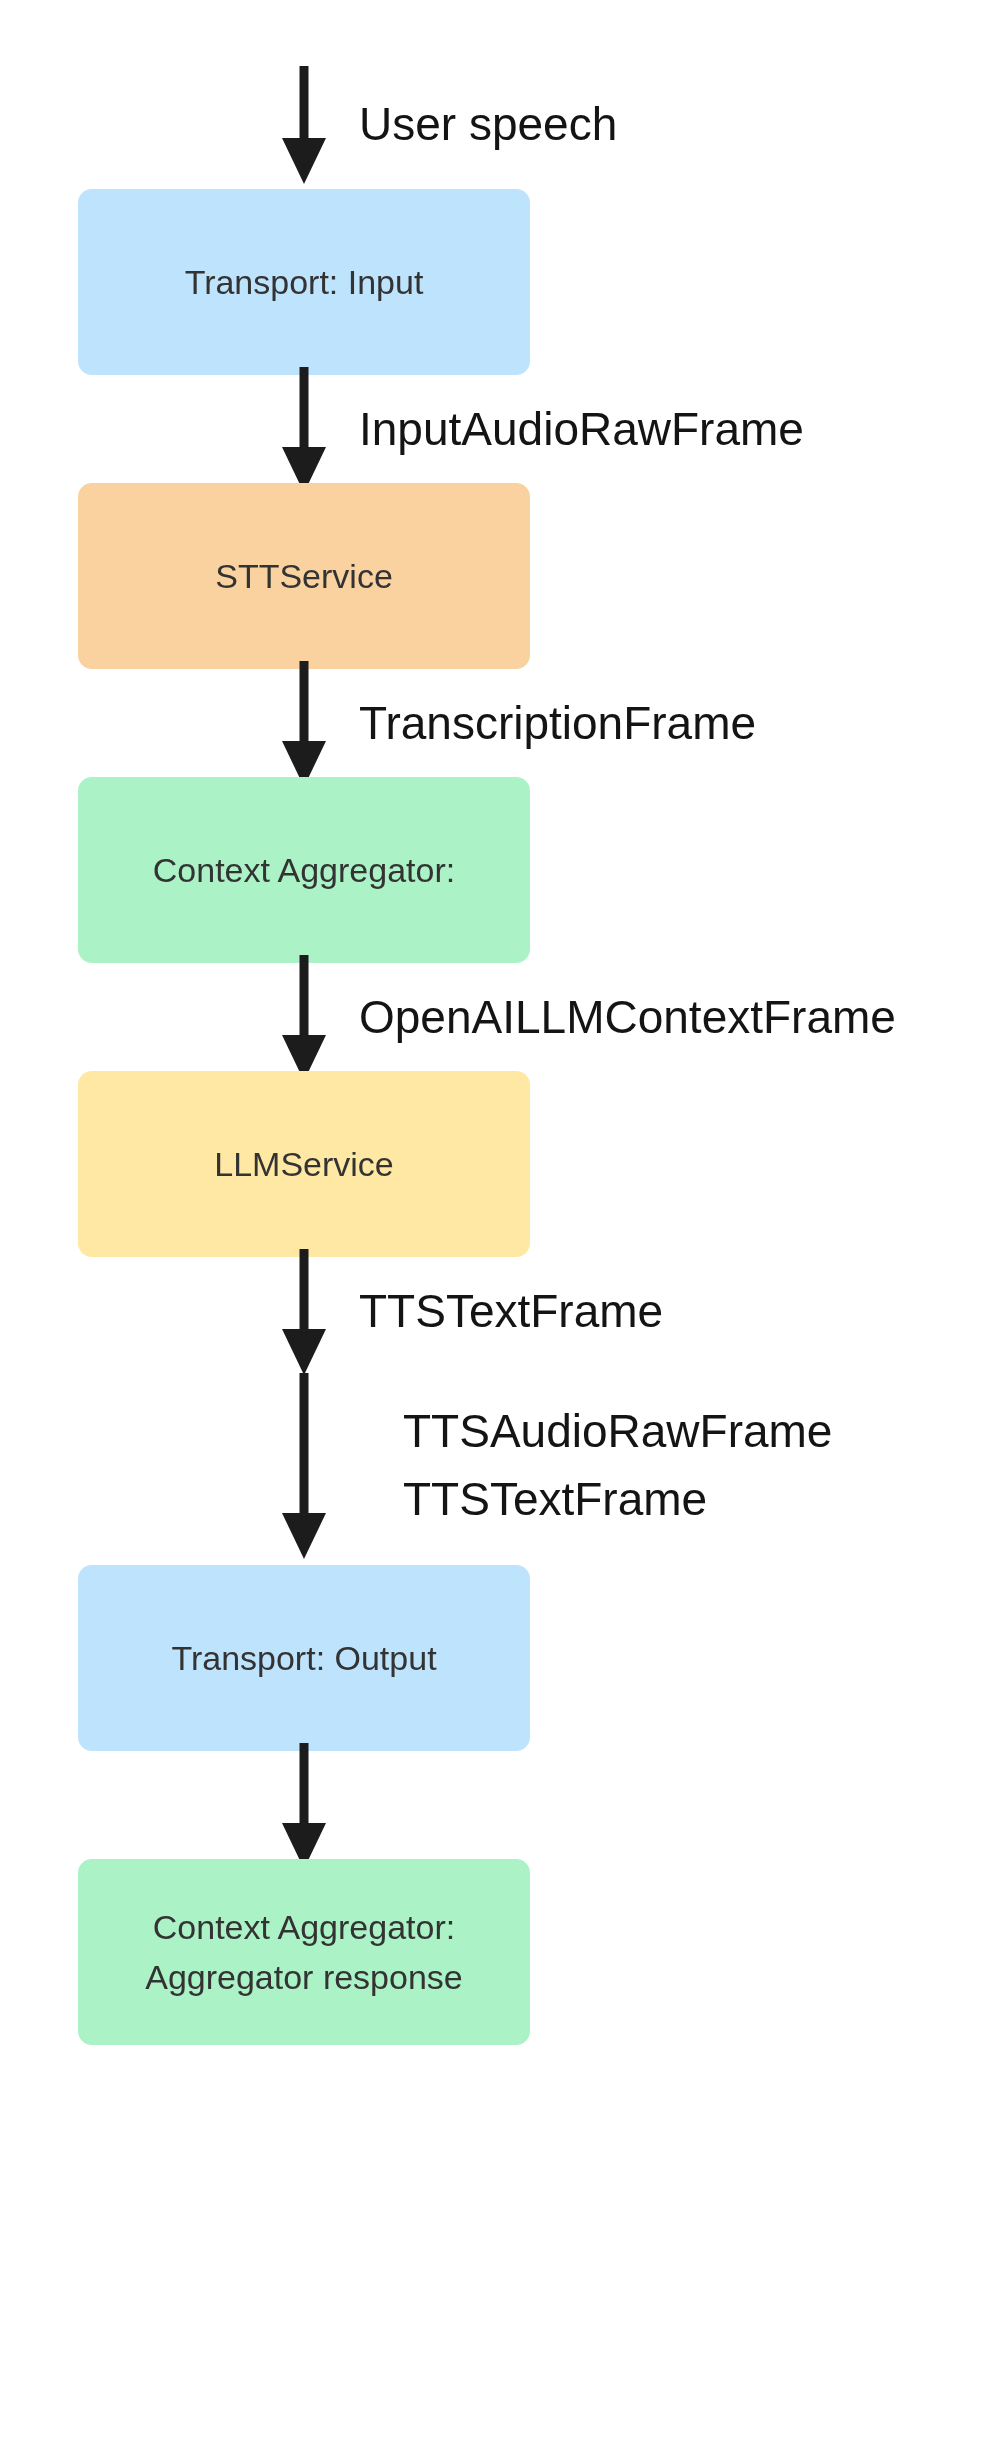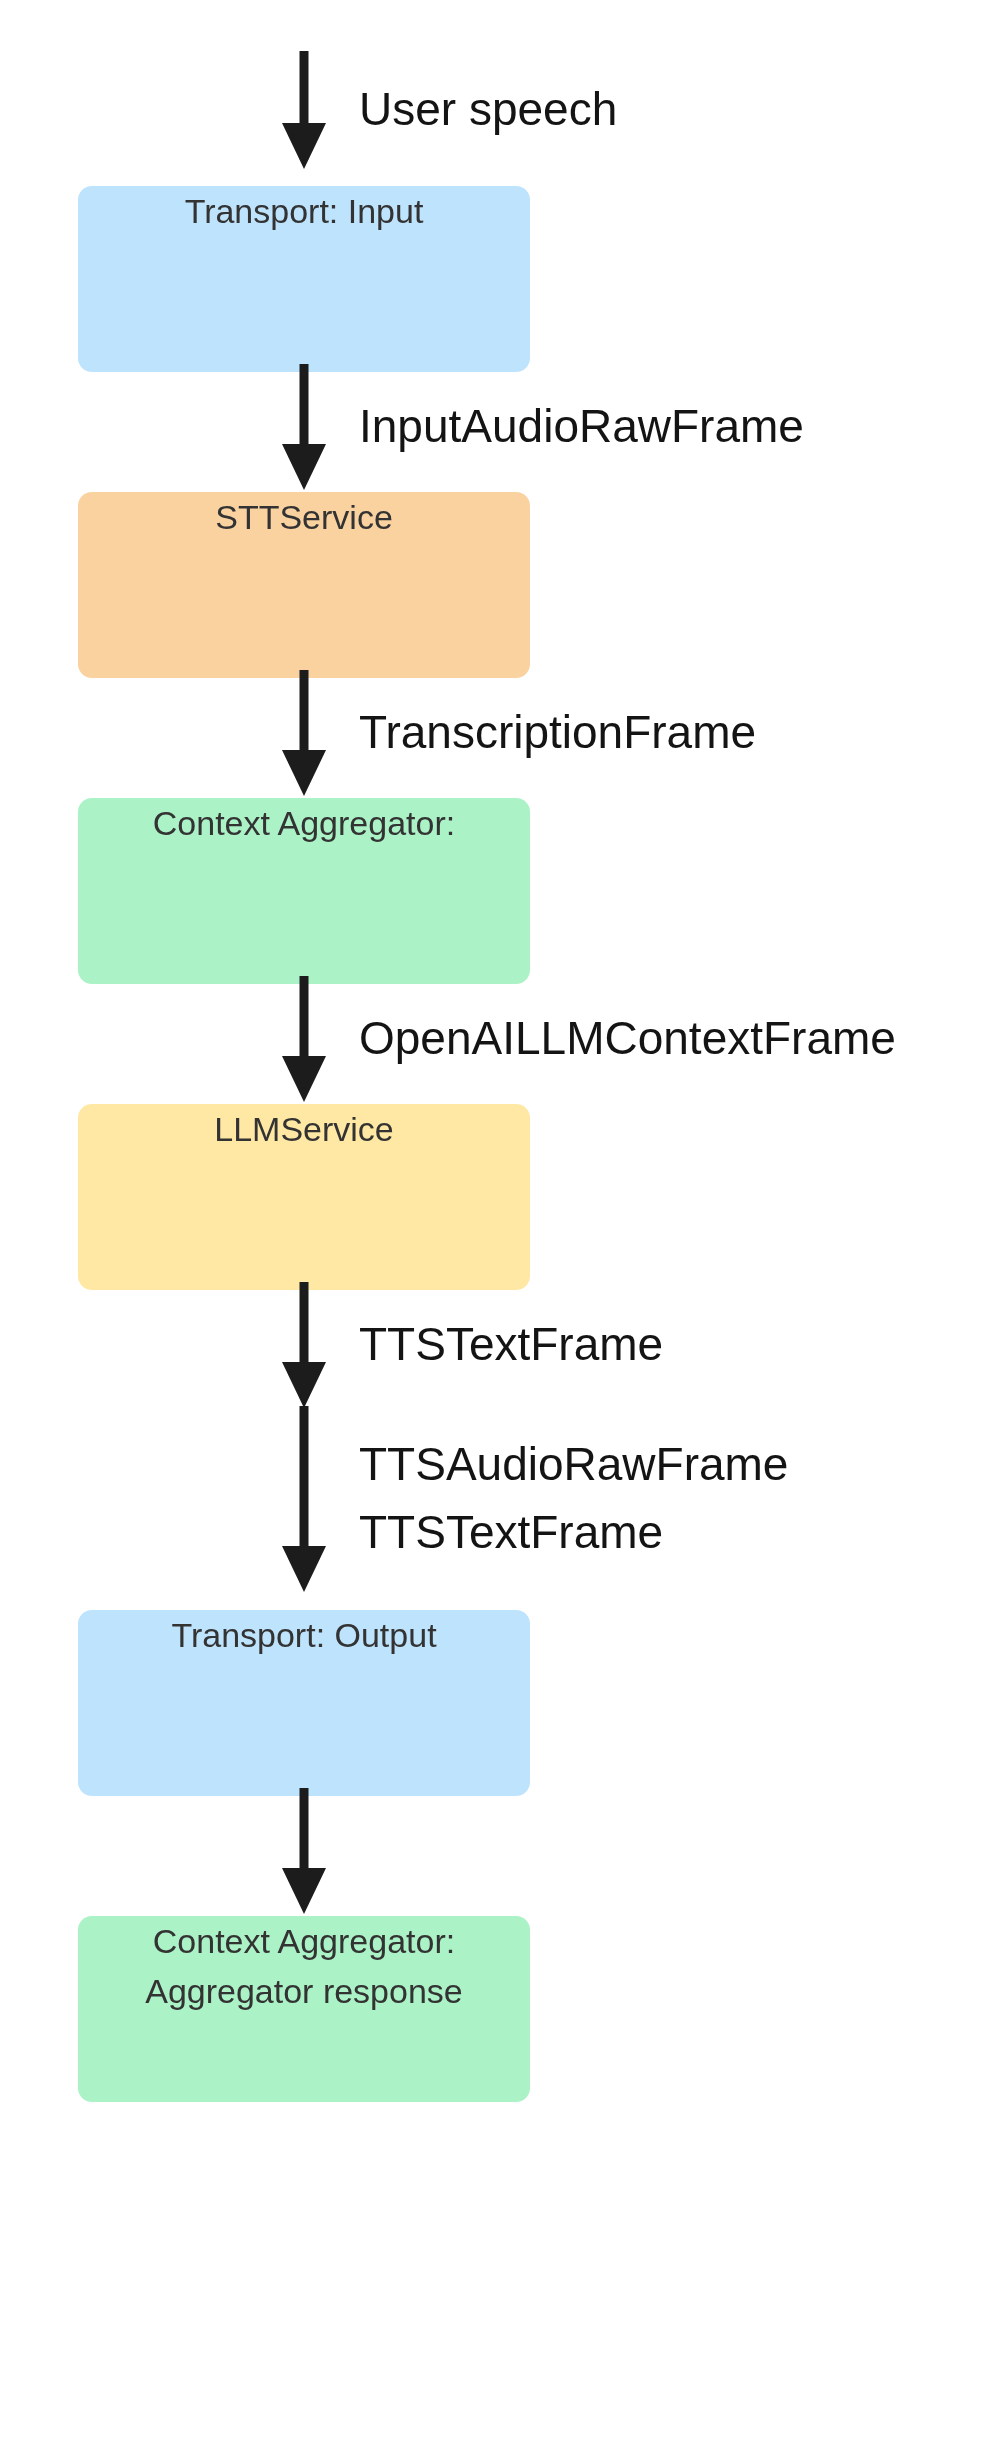--- a/index.html
+++ b/index.html
@@ -10,52 +10,51 @@
     width: 990px;
     height: 2456px;
     background: #ffffff;
     overflow: hidden;
   }
 
   .stack {
     position: absolute;
     top: 0;
     left: 0;
-    padding-top: 44px;
+    padding-top: 59px;
     display: flex;
     flex-direction: column;
     align-items: flex-start;
   }
 
   
   .node {
     margin-left: 78px;
     width: 452px;
     height: 186px;
     border-radius: 14px;
     display: flex;
     flex-direction: column;
-    justify-content: flex-start;
+    justify-content: center;
     align-items: center;
     text-align: center;
     font-size: 34px;
     line-height: 50px;
     font-weight: 500;
     color: #333333;
-    margin-top: 12px;
   }
 
   
   .edge {
     height: 108px;
     display: flex;
     align-items: center;
   }
   .edge--first { height: 130px; }
-  .edge--tall  { height: 200px; }
+  .edge--tall  { height: 200px; gap: 44px; }
 
   .edge .arrow-wrap {
     margin-left: 281px;   
     width: 46px;
     display: flex;
     align-items: center;
     justify-content: center;
   }
 
   .edge-label {

